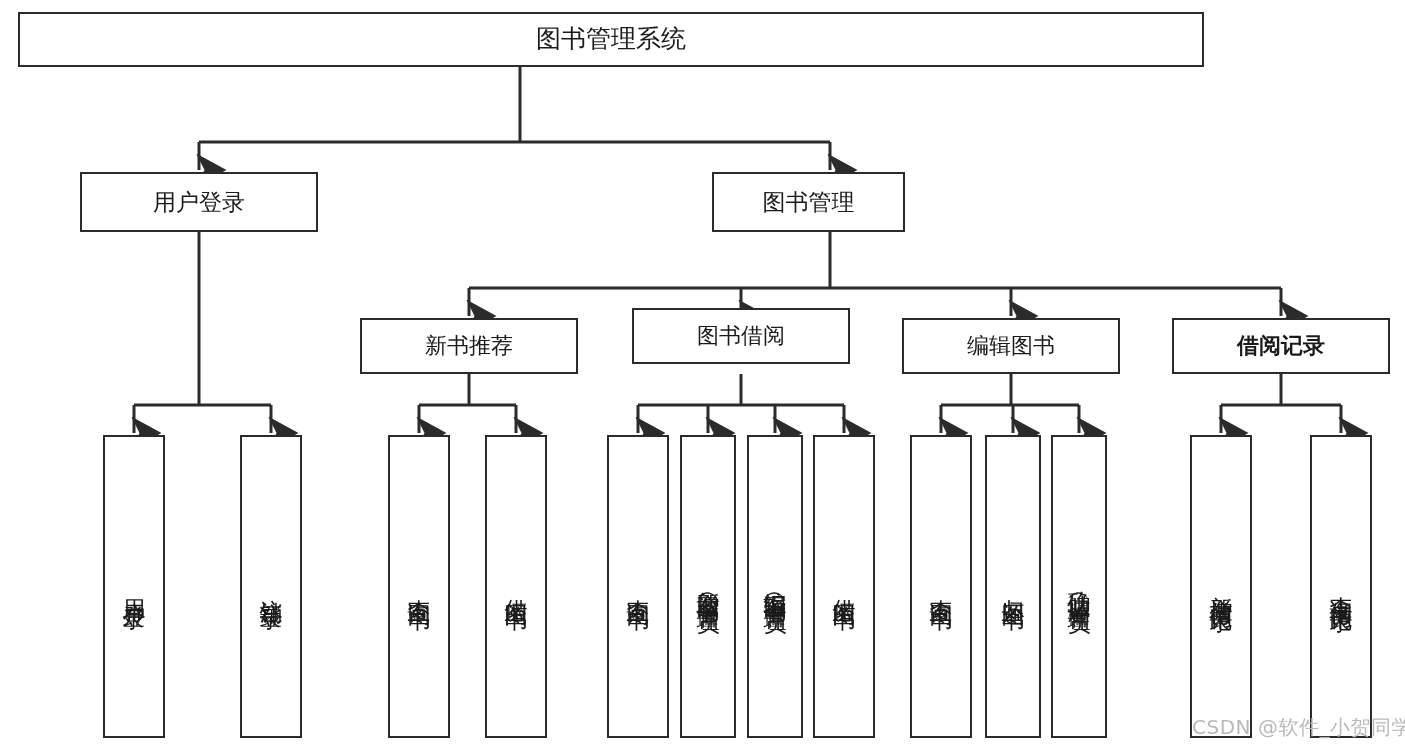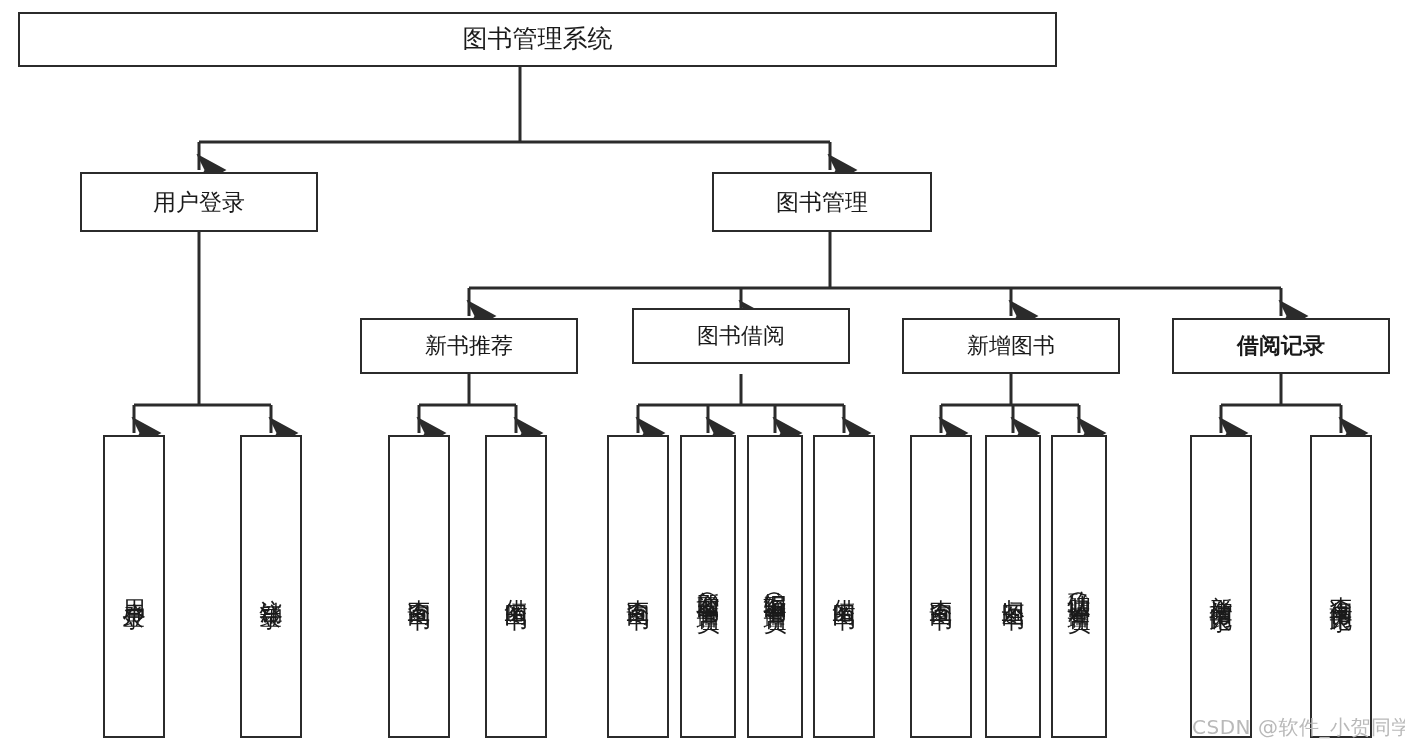--- a/index.html
+++ b/index.html
@@ -99,37 +99,37 @@
         <line x1="941" y1="405" x2="941" y2="433" marker-end="url(#arrow)"></line>
         <line x1="1013" y1="405" x2="1013" y2="433" marker-end="url(#arrow)"></line>
         <line x1="1079" y1="405" x2="1079" y2="433" marker-end="url(#arrow)"></line>
         <line x1="1281" y1="374" x2="1281" y2="405"></line>
         <line x1="1221" y1="405" x2="1341" y2="405"></line>
         <line x1="1221" y1="405" x2="1221" y2="433" marker-end="url(#arrow)"></line>
         <line x1="1341" y1="405" x2="1341" y2="433" marker-end="url(#arrow)"></line>
       </g>
   </svg>
   <div id="node-layer">
-      <div class="node node-root" style="left: 18px; top: 12px; width: 1039px; height: 55px;">
+      <div class="node node-root" style="left: 18px; top: 12px; width: 1186px; height: 55px;">
         <span class="label">图书管理系统</span>
       </div>
       <div class="node node-level1" style="left: 80px; top: 172px; width: 238px; height: 60px;">
         <span class="label">用户登录</span>
       </div>
-      <div class="node node-level1" style="left: 712px; top: 172px; width: 220px; height: 60px;">
+      <div class="node node-level1" style="left: 712px; top: 172px; width: 193px; height: 60px;">
         <span class="label">图书管理</span>
       </div>
       <div class="node node-level2" style="left: 360px; top: 318px; width: 218px; height: 56px;">
         <span class="label">新书推荐</span>
       </div>
       <div class="node node-level2" style="left: 632px; top: 308px; width: 218px; height: 56px;">
         <span class="label">图书借阅</span>
       </div>
       <div class="node node-level2" style="left: 902px; top: 318px; width: 218px; height: 56px;">
-        <span class="label">新增图书</span>
+        <span class="label">编辑图书</span>
       </div>
       <div class="node node-level2" style="left: 1172px; top: 318px; width: 218px; height: 56px; font-weight: bold;">
         <span class="label">借阅记录</span>
       </div>
       <div class="node node-leaf" style="left: 103px; top: 435px; width: 62px; height: 303px;">
         <span class="label">用户登录</span>
       </div>
       <div class="node node-leaf" style="left: 240px; top: 435px; width: 62px; height: 303px;">
         <span class="label">注销登录</span>
       </div>

